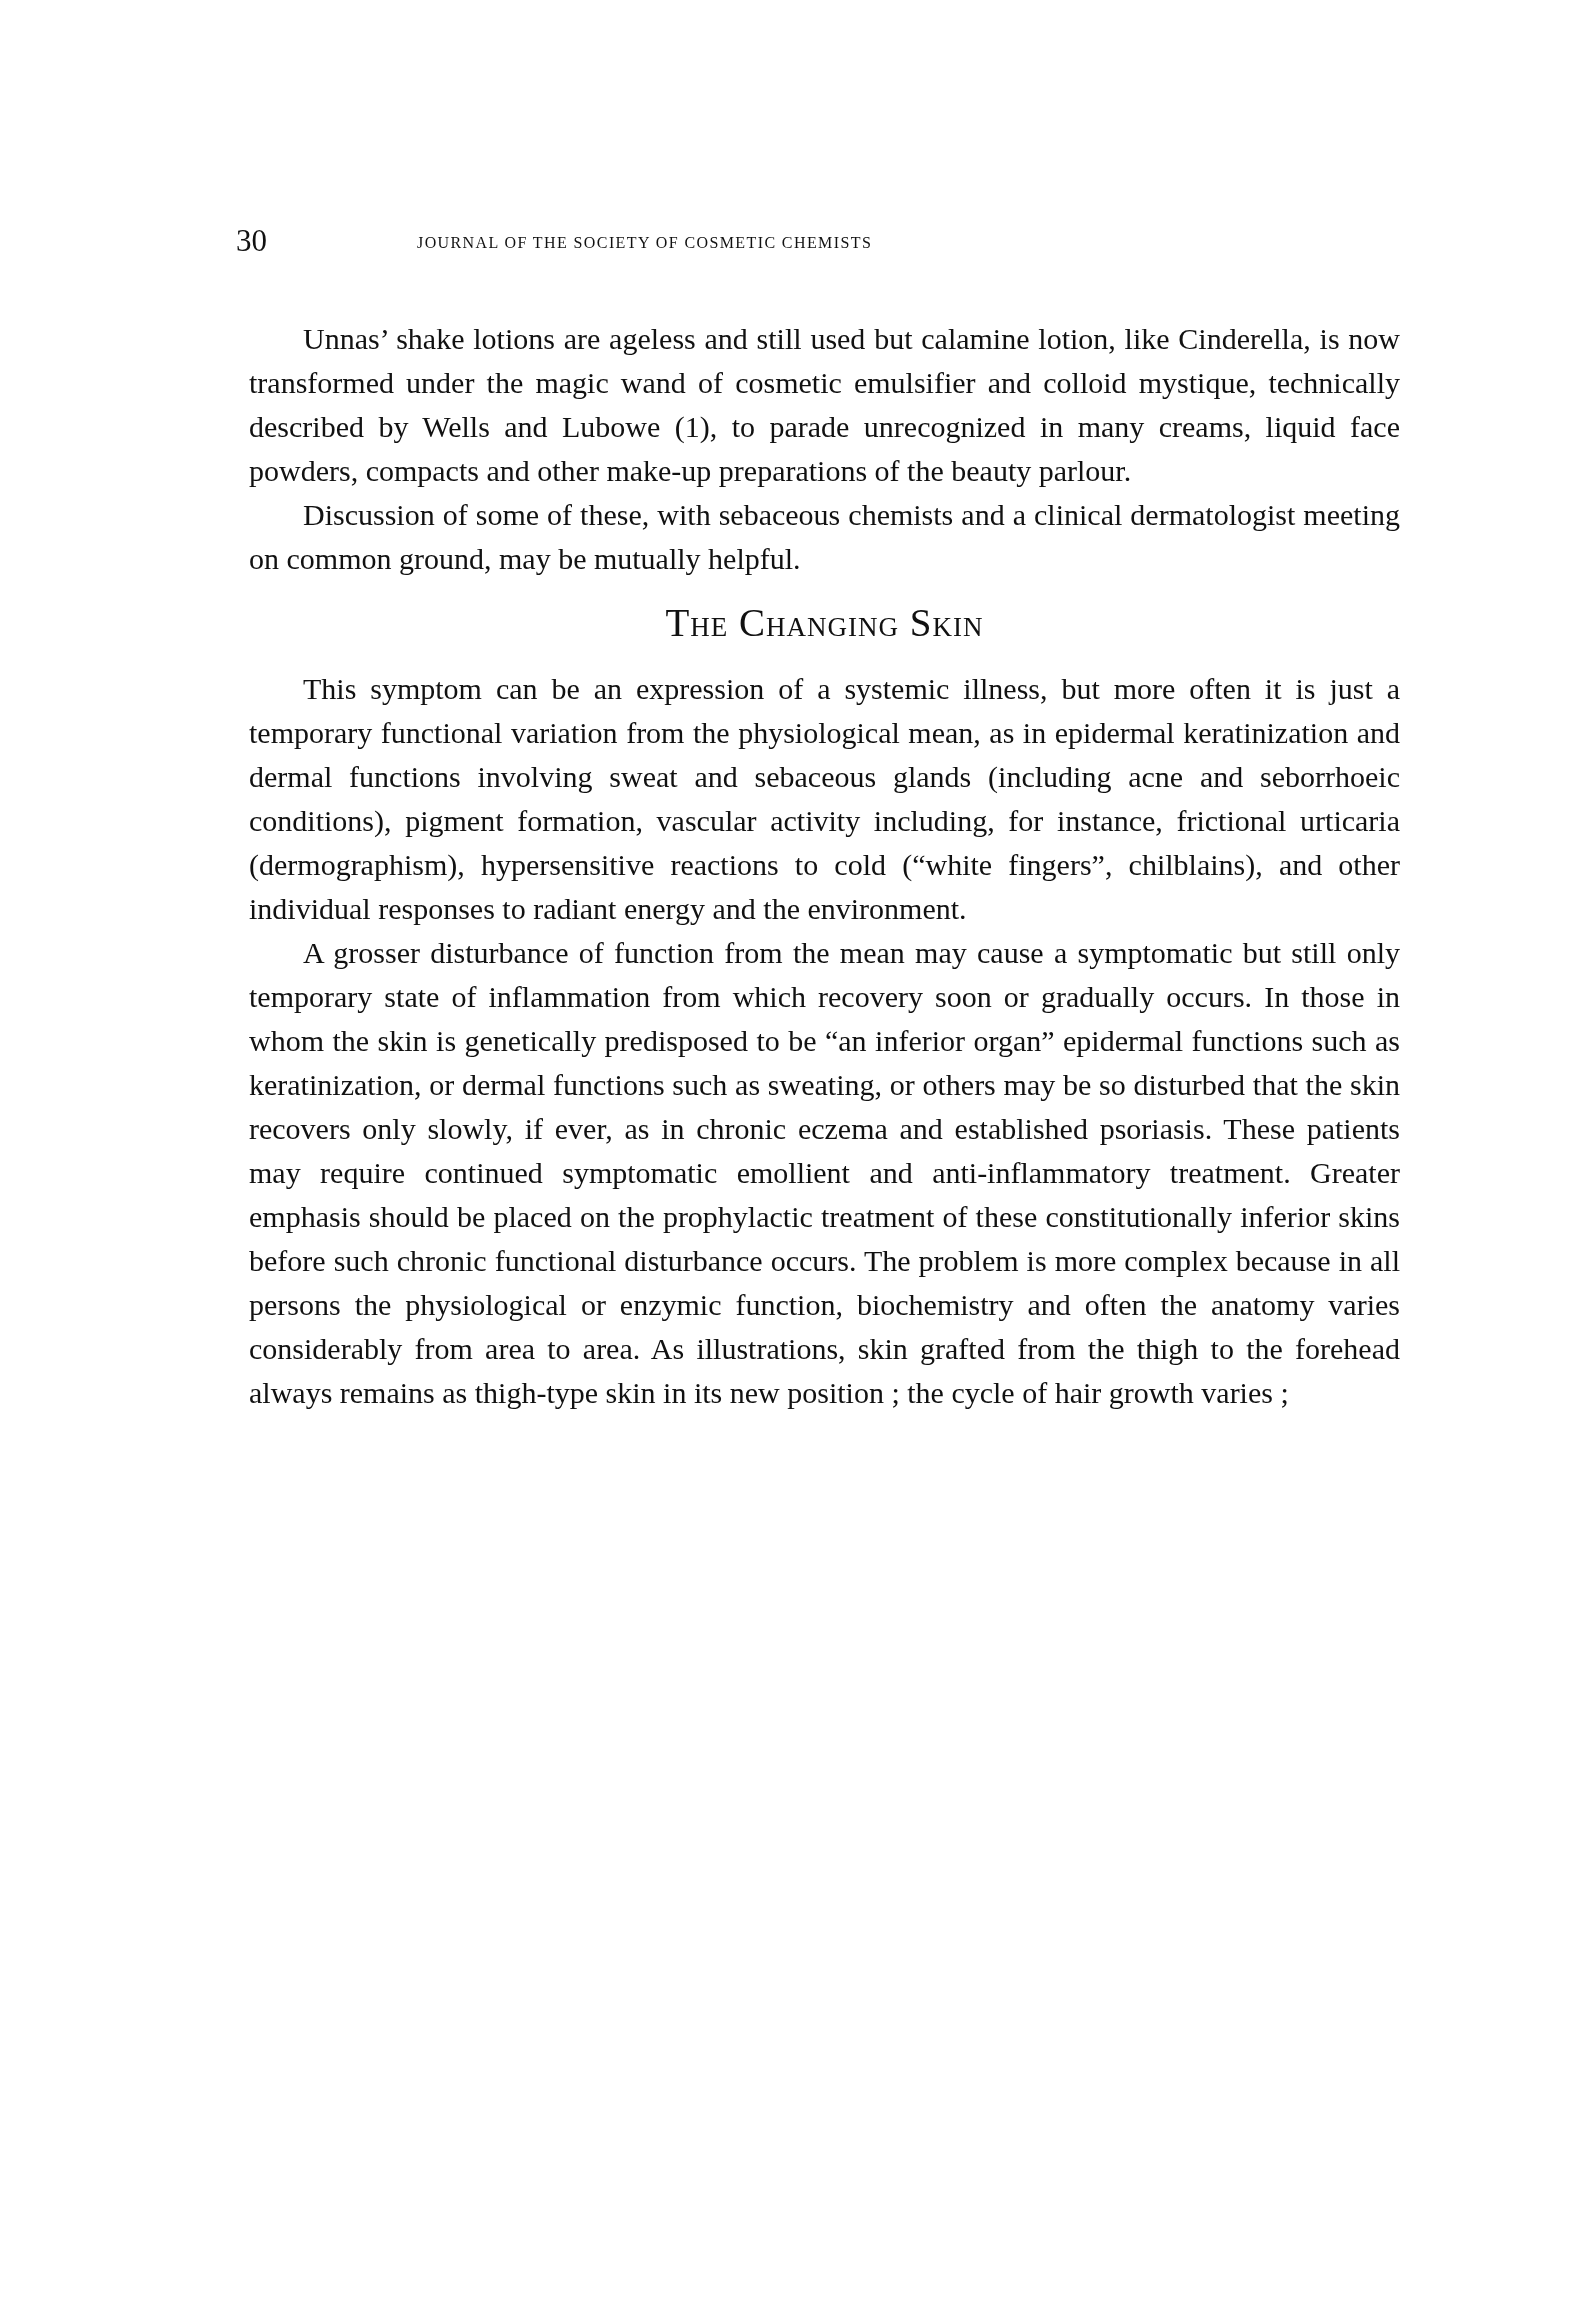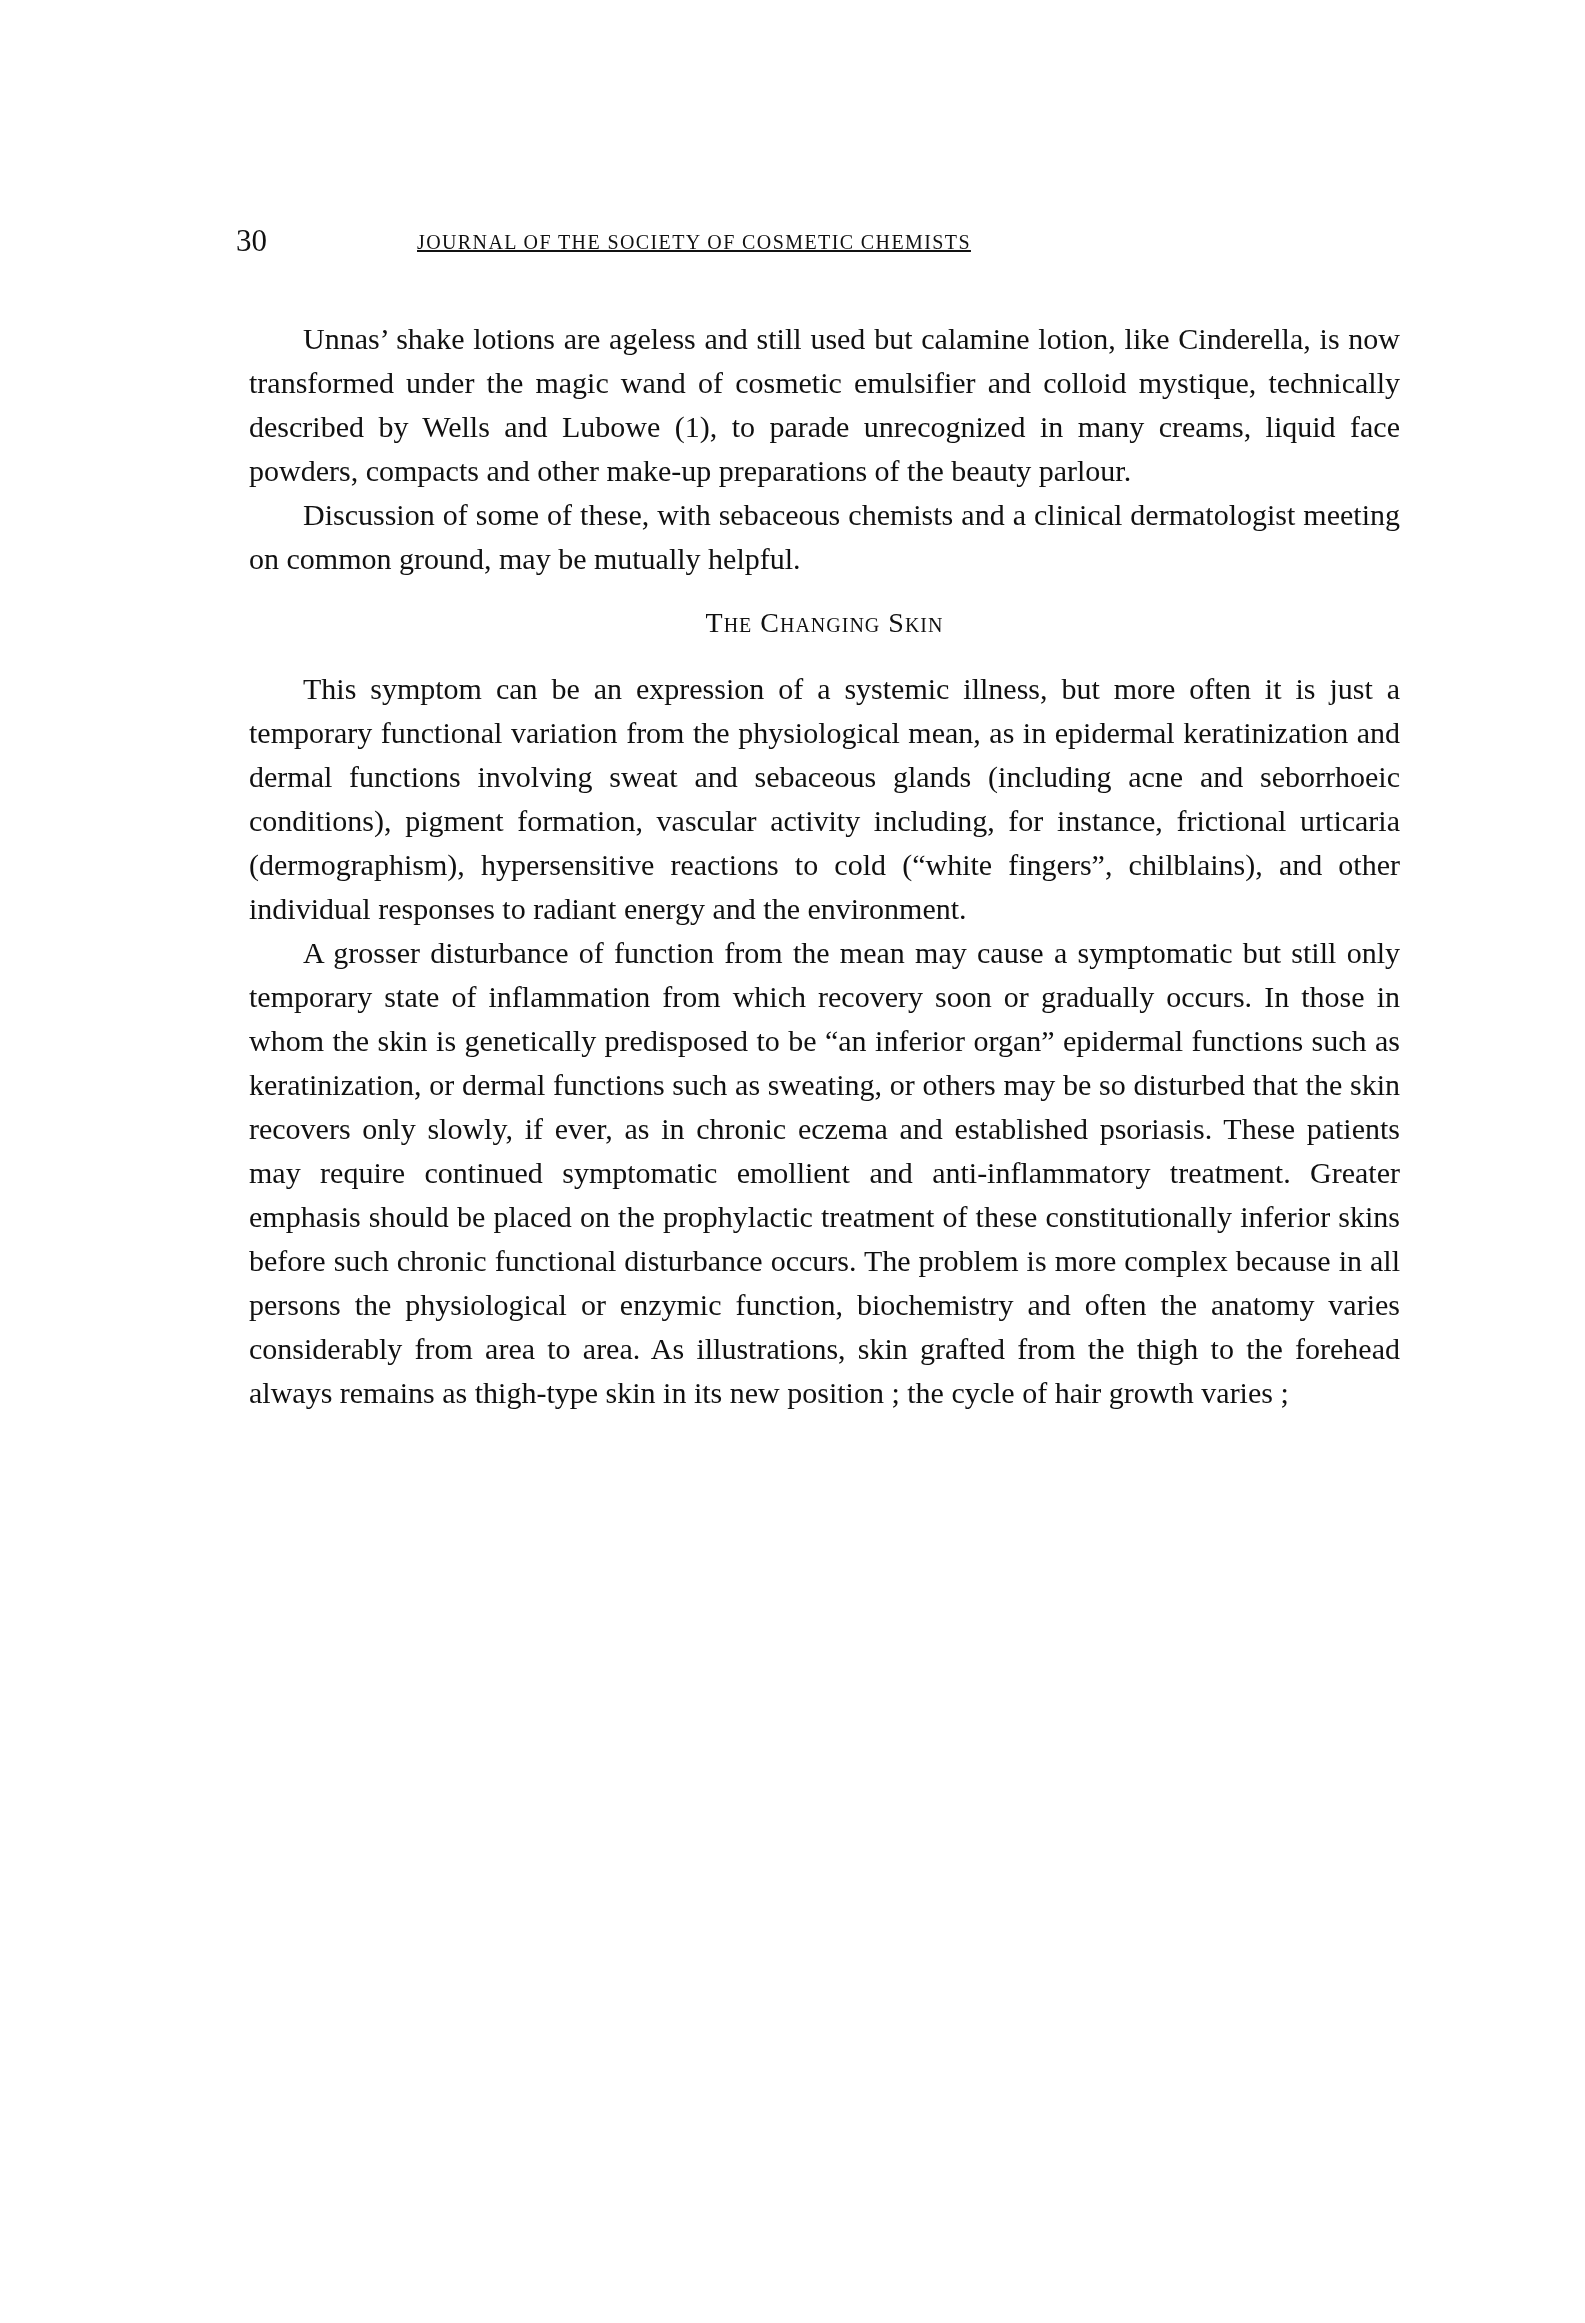--- a/index.html
+++ b/index.html
@@ -1,23 +1,23 @@
 <!DOCTYPE html>
 <html><head>
 <meta charset="utf-8">
 <style>
   html, body { margin: 0; padding: 0; background: #ffffff; }
   body { width: 1586px; height: 2323px; position: relative; overflow: hidden; }
   .page { position: absolute; left: 0; top: 0; width: 1586px; height: 2323px; background: #fff; color: #111; font-family: "Liberation Serif", "DejaVu Serif", serif; }
   .running-head { position: absolute; top: 221px; left: 217px; width: 1155px; height: 39px; }
   .page-number { position: absolute; left: 0; top: 0; font-size: 31px; line-height: 39px; margin-left: 19px; }
-  .journal-title { position: absolute; left: 200px; top: 1.9px; font-size: 20px; line-height: 39px; letter-spacing: 1.4px; text-transform: uppercase; text-decoration: underline; }
+  .journal-title { position: absolute; left: 200px; top: 1.9px; font-size: 16px; line-height: 39px; letter-spacing: 1.4px; text-transform: uppercase; }
   .body { position: absolute; left: 221px; top: 317px; width: 1151px; font-size: 30px; line-height: 44px; margin-left: 28px; }
   .body p { margin: 0; text-align: justify; text-indent: 54px; hyphens: manual; }
-  .section-heading { margin: 0; text-align: center; font-variant: small-caps; font-size: 28px; line-height: 44px; letter-spacing: 1px; padding: 20.4px 0 22px 0; font-weight: normal; }
+  .section-heading { margin: 0; text-align: center; font-variant: small-caps; font-size: 39px; line-height: 44px; letter-spacing: 1px; padding: 20.4px 0 22px 0; font-weight: normal; }
 </style>
 </head>
 <body>
 
 <div class="page">
   <div class="running-head">
     <span class="page-number">30</span>
     <span class="journal-title">JOURNAL OF THE SOCIETY OF COSMETIC CHEMISTS</span>
   </div>
 

